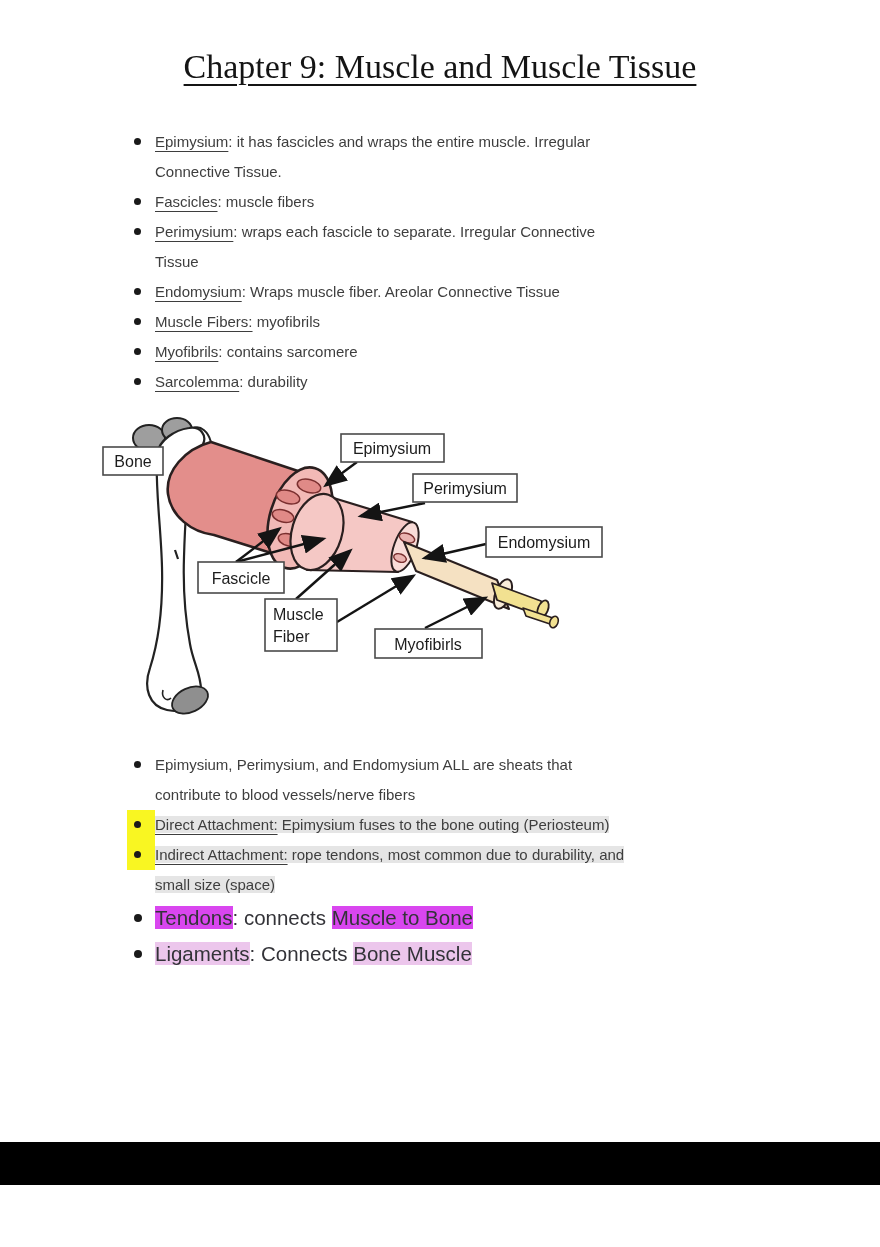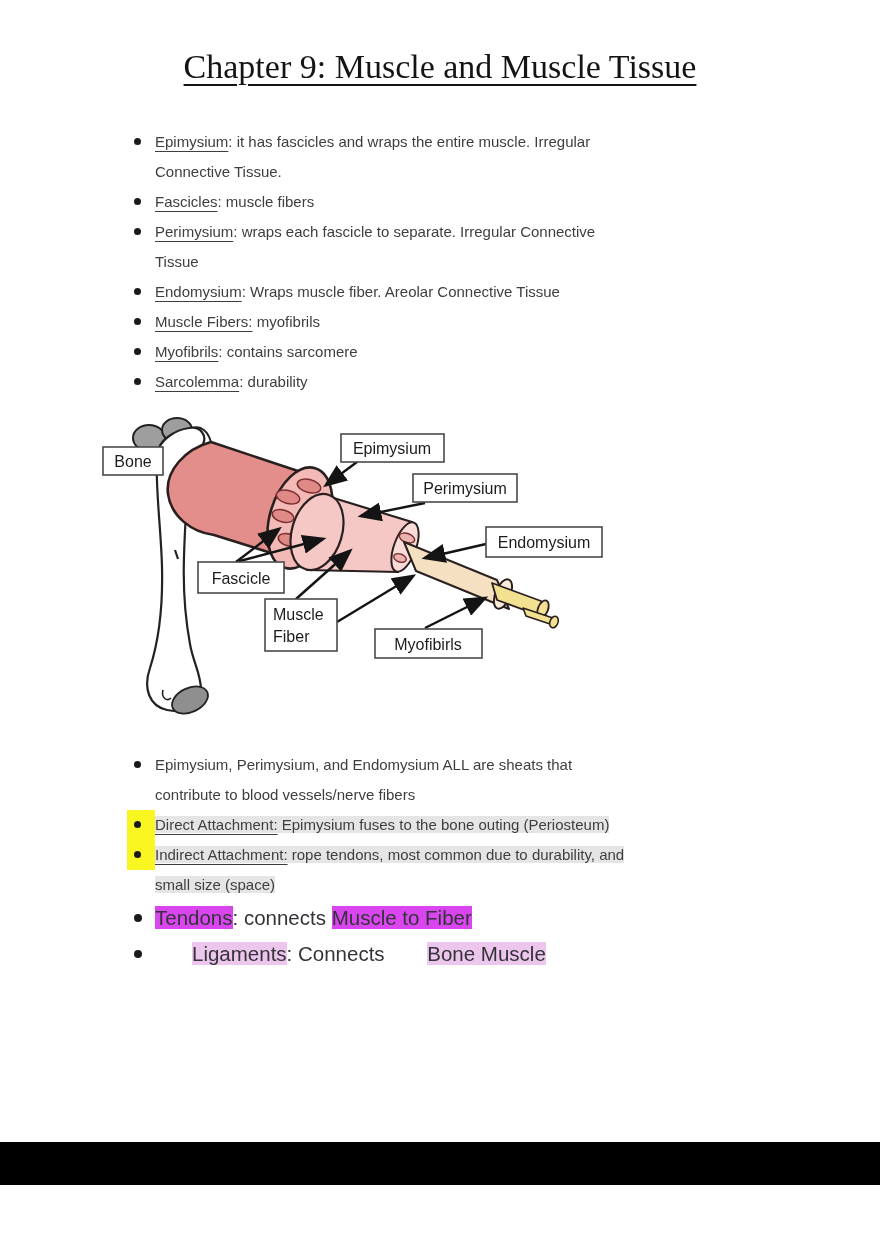--- a/index.html
+++ b/index.html
@@ -15,21 +15,21 @@
   .mark{flex:0 0 28px;height:30px;}
   .dot{display:block;width:7px;height:7px;border-radius:50%;background:#1a1a1a;margin:11px 0 0 7px;}
   .txt{white-space:pre-wrap;max-width:652px;}
   .term{text-decoration:underline;text-underline-offset:3.5px;text-decoration-thickness:1.4px;}
   .hl-y .mark{background:#f9f622;}
   .hl-y .txt span{background:#e5e5e5;}
   .big{font-size:20.5px;line-height:36px;color:#333338;}
   .big .mark{height:36px;}
   .big .dot{width:8px;height:8px;margin-top:14px;}
   .hl-c{background:#d946ef;}
-  .hl-p{background:#ecc6ec;margin-left:37px;}
+  .hl-p{background:#ecc6ec;}
   .diagram{position:absolute;left:95px;top:412px;width:520px;height:318px;}
   .footer-bar{position:absolute;left:0;top:1142px;width:880px;height:105px;background:#000;}
   svg text{font-family:"Liberation Sans",sans-serif;font-size:16px;fill:#1c1c1c;}
 </style>
 </head>
 <body>
 
 <div class="page">
 
   <div class="title"><span class="t-inner">Chapter 9: Muscle and Muscle Tissue</span></div>
@@ -170,21 +170,21 @@
         <span class="mark">
           <span class="dot"></span>
         </span>
         <div class="txt"><span class="term">Indirect Attachment:</span><span> rope tendons, most common due to durability, and
 small size (space)</span></div>
       </div>
     <div class="row big">
         <span class="mark">
           <span class="dot"></span>
         </span>
-        <div class="txt"><span class="hl-c">Tendons</span><span>: connects </span><span class="hl-c">Muscle to Fiber</span></div>
+        <div class="txt"><span class="hl-c">Tendons</span><span>: connects </span><span class="hl-c">Muscle to Bone</span></div>
       </div>
     <div class="row big">
         <span class="mark">
           <span class="dot"></span>
         </span>
         <div class="txt"><span class="hl-p">Ligaments</span><span>: Connects </span><span class="hl-p">Bone Muscle</span></div>
       </div>
   </div>
 
   <div class="footer-bar"></div>

